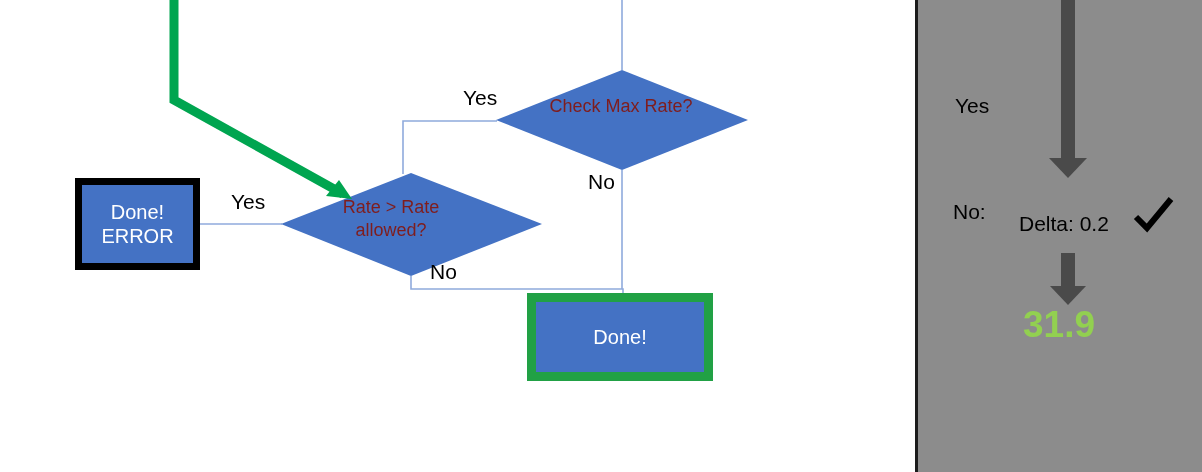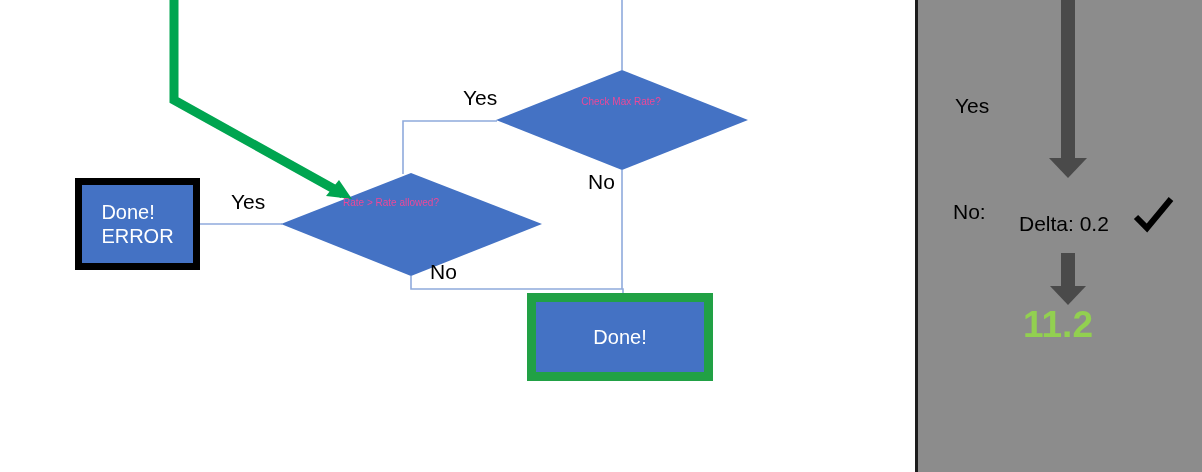--- a/index.html
+++ b/index.html
@@ -24,20 +24,21 @@
     width: 1202px;
     height: 472px;
   }
   
   .node {
     position: absolute;
     box-sizing: border-box;
     display: flex;
     align-items: center;
     justify-content: center;
+    text-align: center;
     color: #ffffff;
     line-height: 1.22;
   }
   #node-error {
     left: 75px;
     top: 178px;
     width: 125px;
     height: 92px;
     background: #4472C4;
     border: 7px solid #000000;
@@ -53,22 +54,22 @@
     font-size: 20px;
   }
   .node-lines {
     display: block;
   }
   .node-lines span { display: block; }
 
   
   .diamond-label {
     position: absolute;
-    color: #ec4899;
-    font-size: 10px;
+    color: #7f1d1d;
+    font-size: 18px;
     line-height: 1.3;
     text-align: center;
     pointer-events: none;
   }
   #label-rate {
     left: 311px;
     top: 196px;
     width: 160px;
   }
   #label-checkmax {
@@ -200,16 +201,16 @@
     <div class="panel-text" id="panel-yes">Yes</div>
 
     <div class="panel-text" id="panel-no">No:</div>
 
     <div class="panel-text" id="panel-delta">Delta: 0.2</div>
 
     <svg id="panel-check" viewBox="0 0 44 44" xmlns="http://www.w3.org/2000/svg">
       <polyline points="4,23 15,34 39,5" fill="none" stroke="#000000" stroke-width="6" stroke-linecap="butt" stroke-linejoin="miter"></polyline>
     </svg>
 
-    <div id="panel-value">11.2</div>
+    <div id="panel-value">31.9</div>
   </div>
 
 </div>
 
 </body></html>

